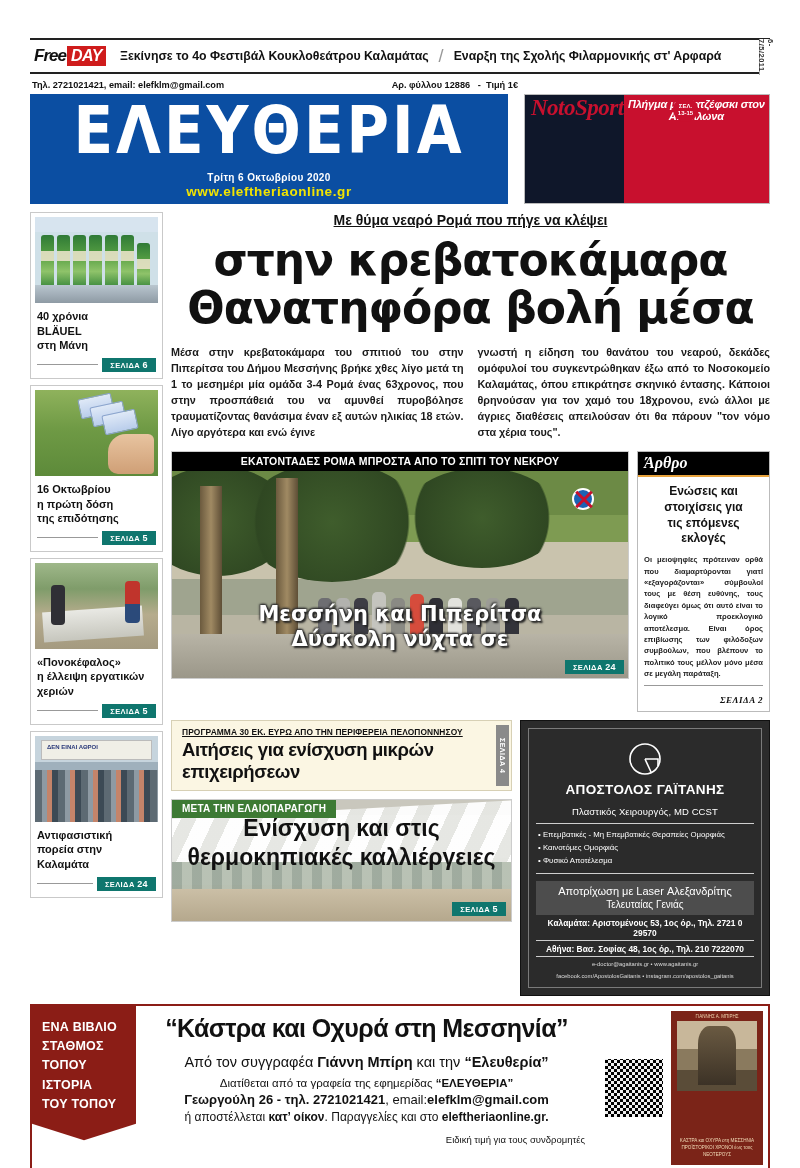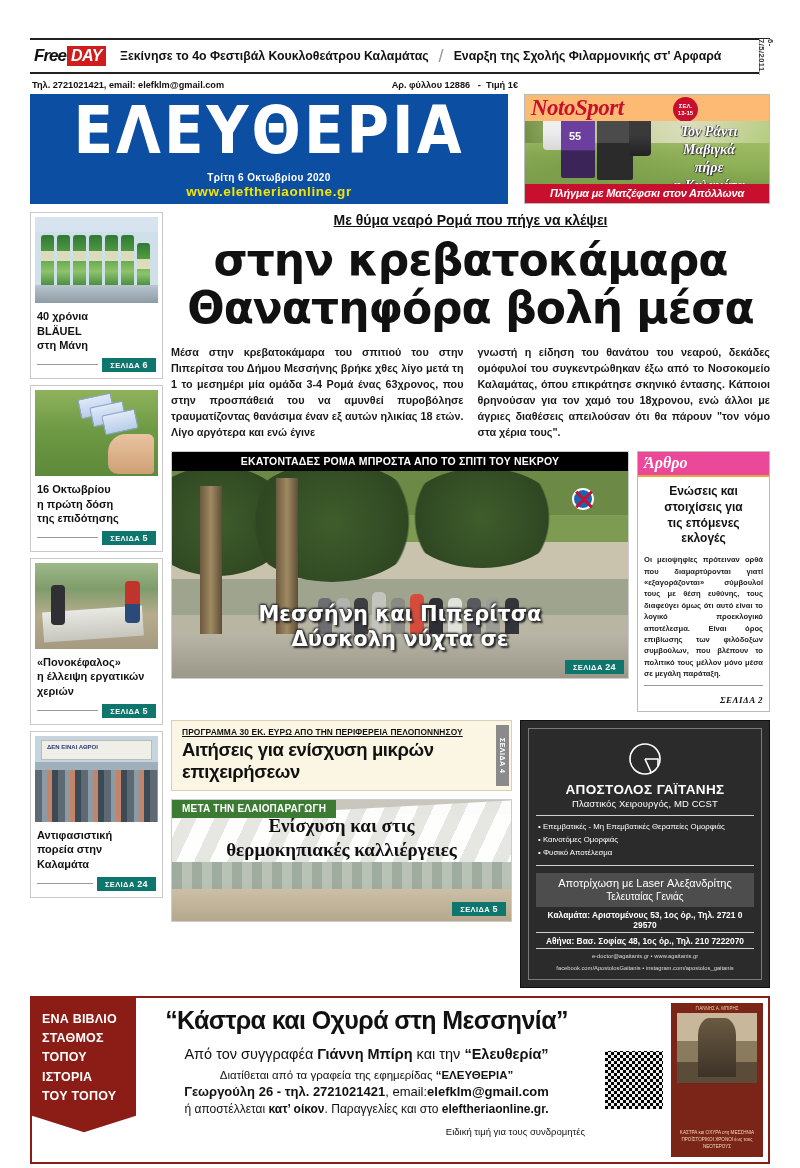--- a/index.html
+++ b/index.html
@@ -54,22 +54,22 @@
   .masthead .logo {
     font-family: "DejaVu Sans", sans-serif;
     font-size:58px; font-weight:bold; color:#fff;
     letter-spacing:3px; line-height:1; margin-top:2px;
     transform: scaleY(1.12);
   }
   .masthead .date { color:#fff; font-size:10px; font-weight:bold; margin-top:12px; letter-spacing:0.4px;}
   .masthead .url { color:#f2e400; font-size:13.5px; font-weight:bold; letter-spacing:0.6px; margin-top:1px;}
 
   .notosport {
-    width:246px; border:1px solid #bbb; position:relative; background:#fdba74;
-    display:flex; flex-direction:column;
+    width:246px; border:1px solid #bbb; position:relative; background:#0f172a;
+    display:flex; flex-direction:row;
   }
   .ns-head { position:relative; height:26px; padding-left:6px; }
   .ns-title {
     font-family:"Liberation Serif", serif;
     font-size:23px; font-weight:bold; color:#c8102e; font-style:italic;
     line-height:26px; letter-spacing:-0.5px;
   }
   .ns-badge {
     position:absolute; left:148px; top:2px; width:25px; height:25px; border-radius:50%;
     background:#c8102e; color:#fff; font-size:6px; font-weight:bold;
@@ -177,21 +177,21 @@
   .pm-sign:after { content:""; position:absolute; left:-1px; top:8px; width:22px; height:3px; background:#c8102e; transform:rotate(-45deg);}
   .pm-caption { position:absolute; left:0; right:0; bottom:26px; text-align:center; z-index:5;}
   .pm-caption div {
     font-family:"DejaVu Sans", sans-serif; font-weight:bold; color:#fff; font-size:21px; line-height:1.18;
     text-shadow: 2px 2px 2px #222, -1px -1px 2px #333, 1px -1px 2px #333;
   }
   .pm-badge { position:absolute; right:4px; bottom:4px; z-index:6; }
 
   .article-box { width:133px; border:1px solid #bbb; background:#fff; display:flex; flex-direction:column;}
   .article-head {
-    background:#ec4899; color:#fff; font-family:"Liberation Serif", serif; font-style:italic;
+    background:#000000; color:#fff; font-family:"Liberation Serif", serif; font-style:italic;
     font-weight:bold; font-size:16px; padding:2px 6px 3px; border-bottom:2px solid #e8a33d;
   }
   .article-title { text-align:center; font-size:12px; font-weight:bold; line-height:1.32; padding:7px 5px 5px;}
   .article-body { font-size:7.6px; line-height:1.5; text-align:justify; padding:2px 6px 4px; color:#222; font-weight:bold;}
   .article-foot { border-top:1px solid #999; margin:2px 6px 4px; text-align:right; padding-top:3px;}
   .article-foot span { font-family:"Liberation Serif", serif; font-style:italic; font-weight:bold; font-size:9px; letter-spacing:0.5px;}
 
   
   .lower-row { display:flex; gap:8px; margin-top:8px; }
   .lower-left { flex:1; }
@@ -213,30 +213,30 @@
     position:absolute; left:0; top:0; background:#3d7a34; color:#fff; font-size:10px; font-weight:bold;
     padding:3px 10px 4px; letter-spacing:0.2px; z-index:3;
   }
   .gh-roof { position:absolute; left:0; right:0; top:0; height:62px;
     background: repeating-linear-gradient(115deg, #ffffff 0 16px, #e6e7e3 16px 30px);
     clip-path: polygon(0 30%, 100% 0, 100% 100%, 0 100%); opacity:.95;}
   .gh-wall { position:absolute; left:0; right:0; top:62px; height:30px;
     background: repeating-linear-gradient(90deg,#9aa79a 0 10px,#b6c0b2 10px 20px); opacity:.9;}
   .gh-ground { position:absolute; left:0; right:0; bottom:0; height:32px; background:linear-gradient(#cbbfa6,#b5a88d);}
   .gh-caption { position:absolute; left:0; right:0; top:14px; text-align:center; z-index:4;}
-  .gh-caption div { font-family:Liberation Serif, serif; font-weight:bold; font-size:19px; line-height:1.22; color:#111;}
+  .gh-caption div { font-family:Liberation Sans, sans-serif; font-weight:bold; font-size:23px; line-height:1.22; color:#111;}
   .gh-badge { position:absolute; right:5px; bottom:5px; z-index:5;}
 
   
   .doc-ad { width:250px; background:#2b2b2b; border:1px solid #111; padding:7px; color:#fff; }
   .doc-inner { border:1px solid #7a7a7a; padding:8px 7px 6px; height:100%; display:flex; flex-direction:column; align-items:center;}
   .doc-logo { width:40px; height:40px; margin:2px auto 3px; position:relative;}
   .doc-logo svg { display:block; }
   .doc-name { font-size:13.5px; font-weight:bold; letter-spacing:0.4px; text-align:center;}
-  .doc-sub { font-size:9.5px; text-align:center; margin-top:1px; letter-spacing:0.1px;}
+  .doc-sub { font-size:9.5px; text-align:center; margin-top:9px; letter-spacing:0.1px;}
   .doc-hr { width:100%; height:1px; background:#cfcfcf; margin:6px 0 5px;}
   .doc-bullets { width:100%; font-size:7.8px; line-height:1.62; padding-left:2px;}
   .doc-laser { width:100%; background:#4d4d4d; text-align:center; padding:4px 2px 5px; margin-top:2px;}
   .doc-laser .l1 { font-size:11px; }
   .doc-laser .l2 { font-size:10px; margin-top:2px; }
   .doc-addr { width:100%; font-size:8.4px; font-weight:bold; text-align:center; padding:3px 0 2px; border-bottom:1px solid #cfcfcf;}
   .doc-addr:last-of-type { border-bottom:none; }
   .doc-web { font-size:5.8px; text-align:center; line-height:1.5; margin-top:3px; color:#dcdcdc;}
 
   

